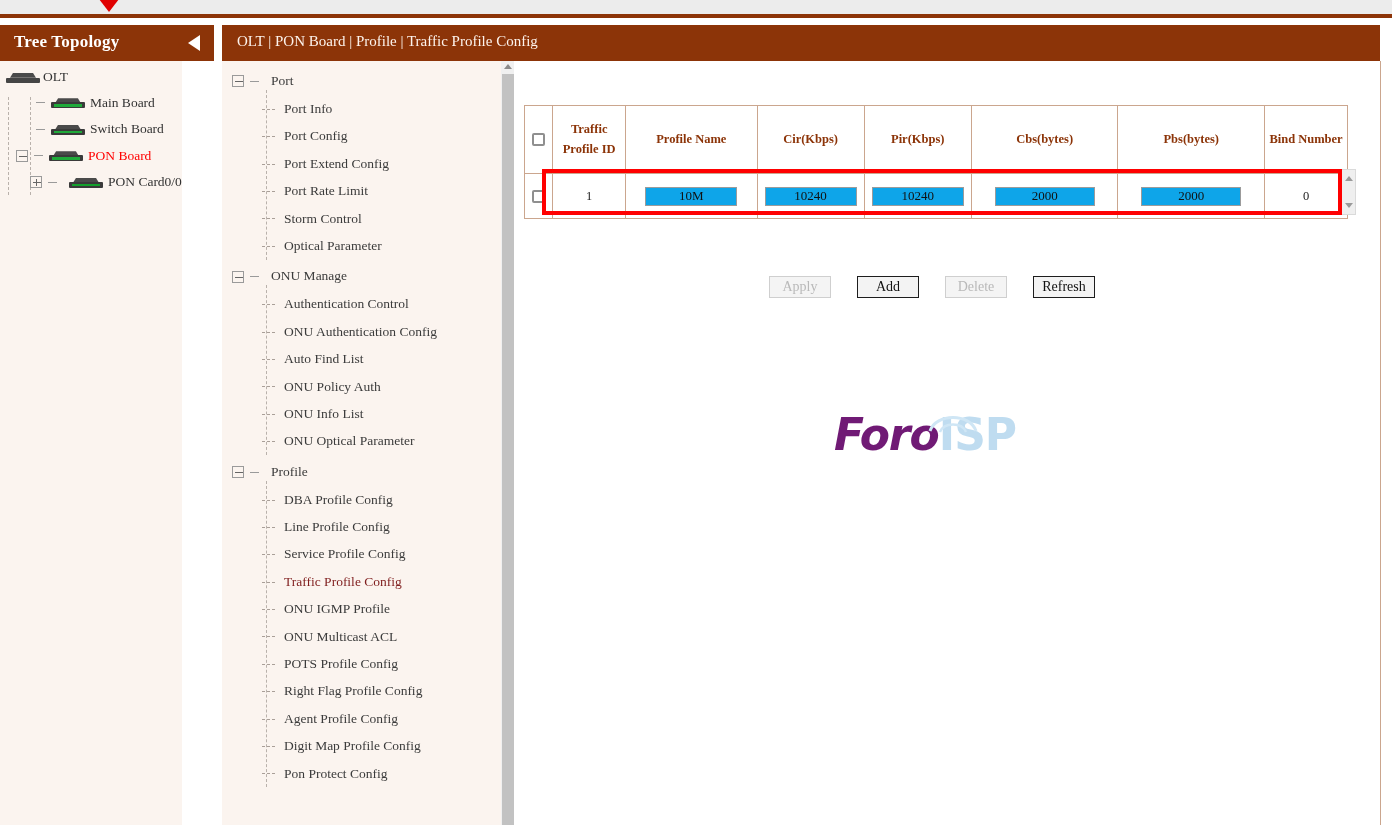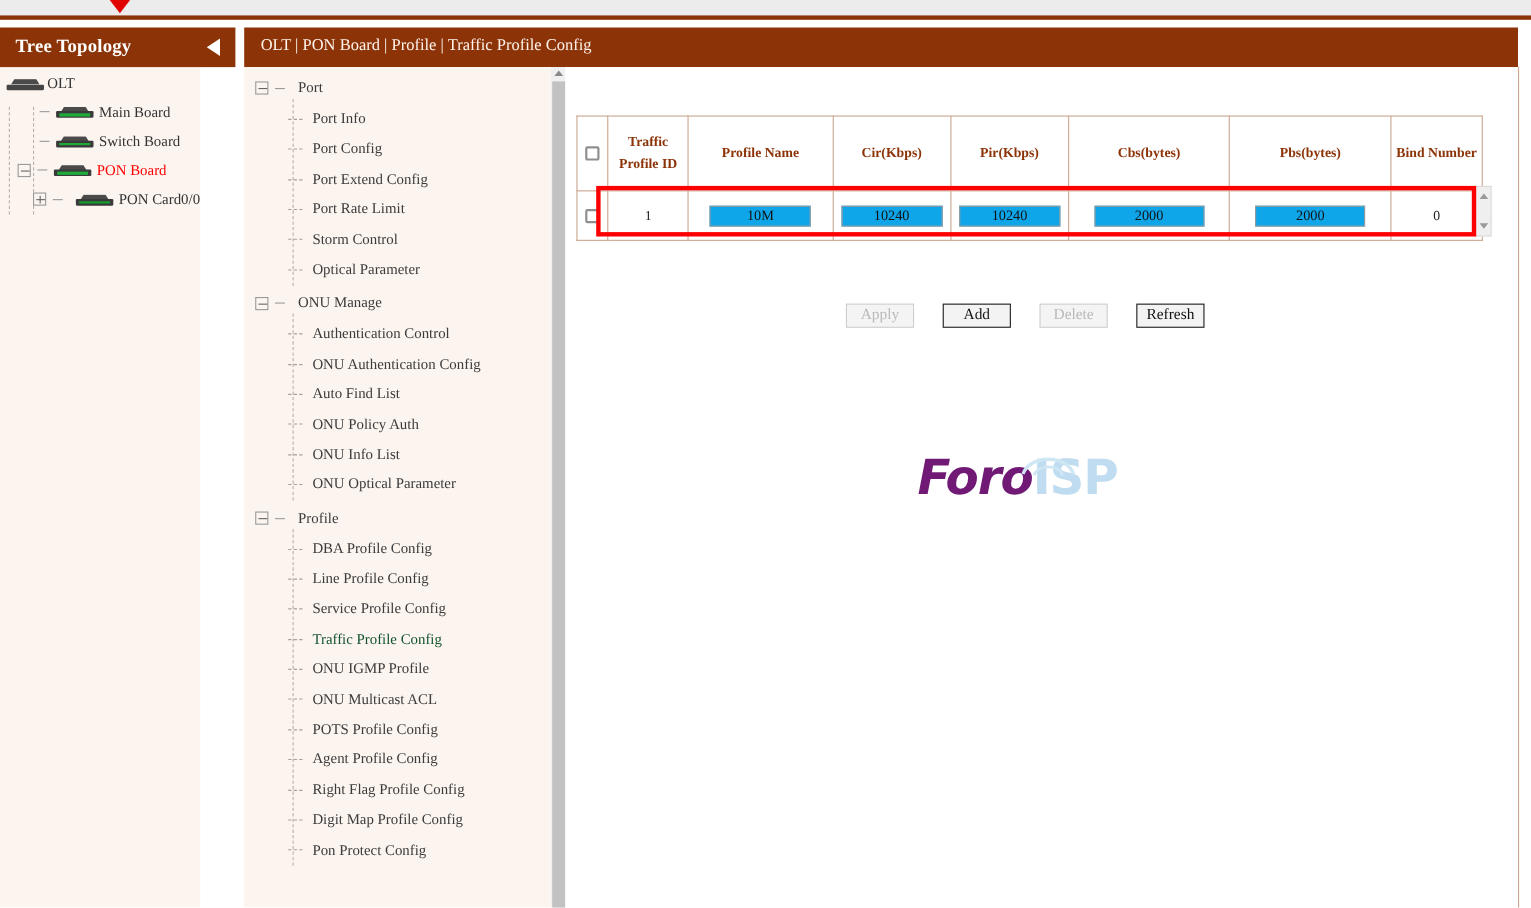--- a/index.html
+++ b/index.html
@@ -124,21 +124,21 @@
   .nav-scroll .thumb {
     position:absolute; left:1px; top:13px; width:12px; height:772px;
     background:#c2c2c2;
   }
 
   .nav-item { position:relative; white-space:nowrap; }
   .nav-group { height:27px; padding-top:4px; }
   .nav-group .gl { font-size:13.5px; color:#3b3b3b; margin-left:6px; }
   .nav-leaf { height:27.4px; padding-left:40px; padding-top:5px; }
   .nav-leaf .ll { font-size:13.5px; color:#3b3b3b; cursor:pointer; }
-  .nav-leaf .ll.sel { color:#14532d; }
+  .nav-leaf .ll.sel { color:#7f1d1d; }
   .nav-leaf .dashes {
     display:inline-block; width:13px; height:1px; border-top:1px dashed #a99f98;
     vertical-align:middle; margin-right:5px;
   }
   .nav-vline {
     position:absolute; left:44px; width:0; border-left:1px dashed #b9b1ab;
   }
 
   
   .content {
@@ -391,25 +391,25 @@
         <div class="nav-leaf">
           <span class="dashes"></span>
           <span class="ll">ONU Multicast ACL</span>
         </div>
         <div class="nav-leaf">
           <span class="dashes"></span>
           <span class="ll">POTS Profile Config</span>
         </div>
         <div class="nav-leaf">
           <span class="dashes"></span>
+          <span class="ll">Right Flag Profile Config</span>
+        </div>
+        <div class="nav-leaf">
+          <span class="dashes"></span>
           <span class="ll">Agent Profile Config</span>
-        </div>
-        <div class="nav-leaf">
-          <span class="dashes"></span>
-          <span class="ll">Right Flag Profile Config</span>
         </div>
         <div class="nav-leaf">
           <span class="dashes"></span>
           <span class="ll">Digit Map Profile Config</span>
         </div>
         <div class="nav-leaf">
           <span class="dashes"></span>
           <span class="ll">Pon Protect Config</span>
         </div>
       </div>

